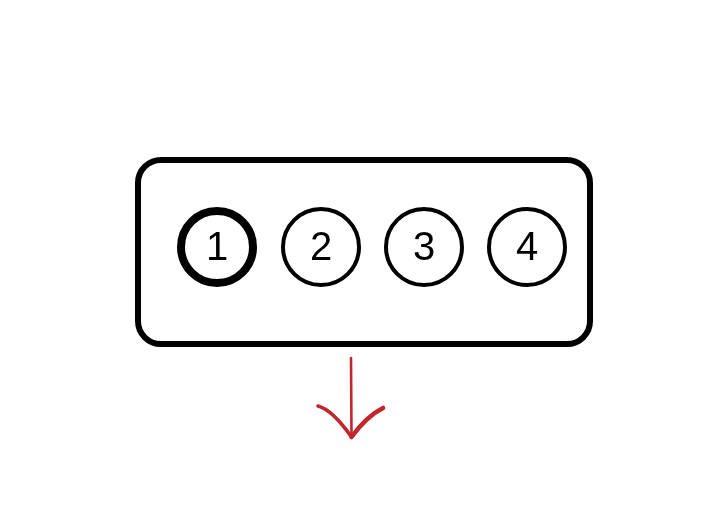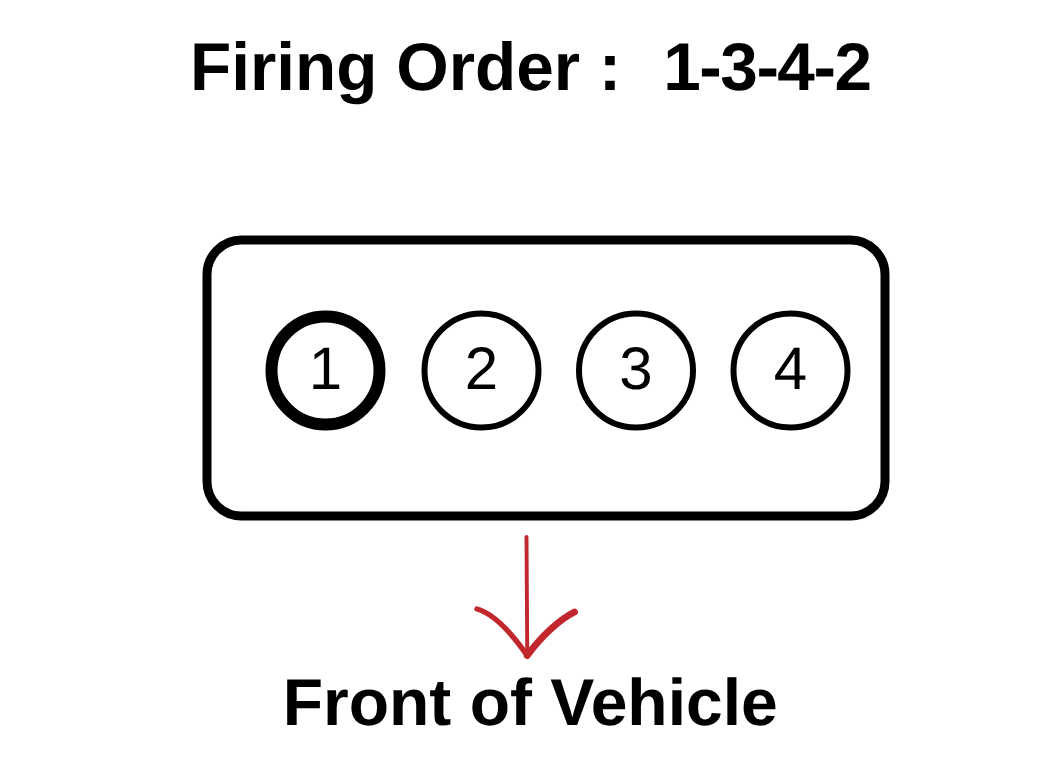--- a/index.html
+++ b/index.html
@@ -118,23 +118,20 @@
     font-size: 44px;
     font-weight: bold;
     line-height: 1;
   }
 </style>
 </head>
 <body>
 
 <div id="diagram-root">
 
-  <div class="title-row">
-    <span class="title-label">Firing Order :</span><span class="title-sequence">1-3-4-2</span>
-  </div>
 
   <div class="engine-block">
     <div class="cylinder-row">
 
       <div class="cylinder active cyl-pos-0">
         <span class="cylinder-number">1</span>
       </div>
 
       <div class="cylinder cyl-pos-1">
         <span class="cylinder-number">2</span>
@@ -152,15 +149,14 @@
   </div>
 
   <div class="arrow-wrap">
     <svg width="120" height="95" viewBox="0 0 120 95">
       <line x1="56" y1="6" x2="56.5" y2="84" stroke="#C1272D" stroke-width="2.6" stroke-linecap="round"></line>
       <path d="M 23 54 C 34 57, 46 70, 56.5 85" fill="none" stroke="#C1272D" stroke-width="3.6" stroke-linecap="round"></path>
       <path d="M 88 56 C 78 61, 66 72, 56.5 85" fill="none" stroke="#C1272D" stroke-width="4.6" stroke-linecap="round"></path>
     </svg>
   </div>
 
-  <div class="caption">Front of Vehicle</div>
 
 </div>
 
 </body></html>

